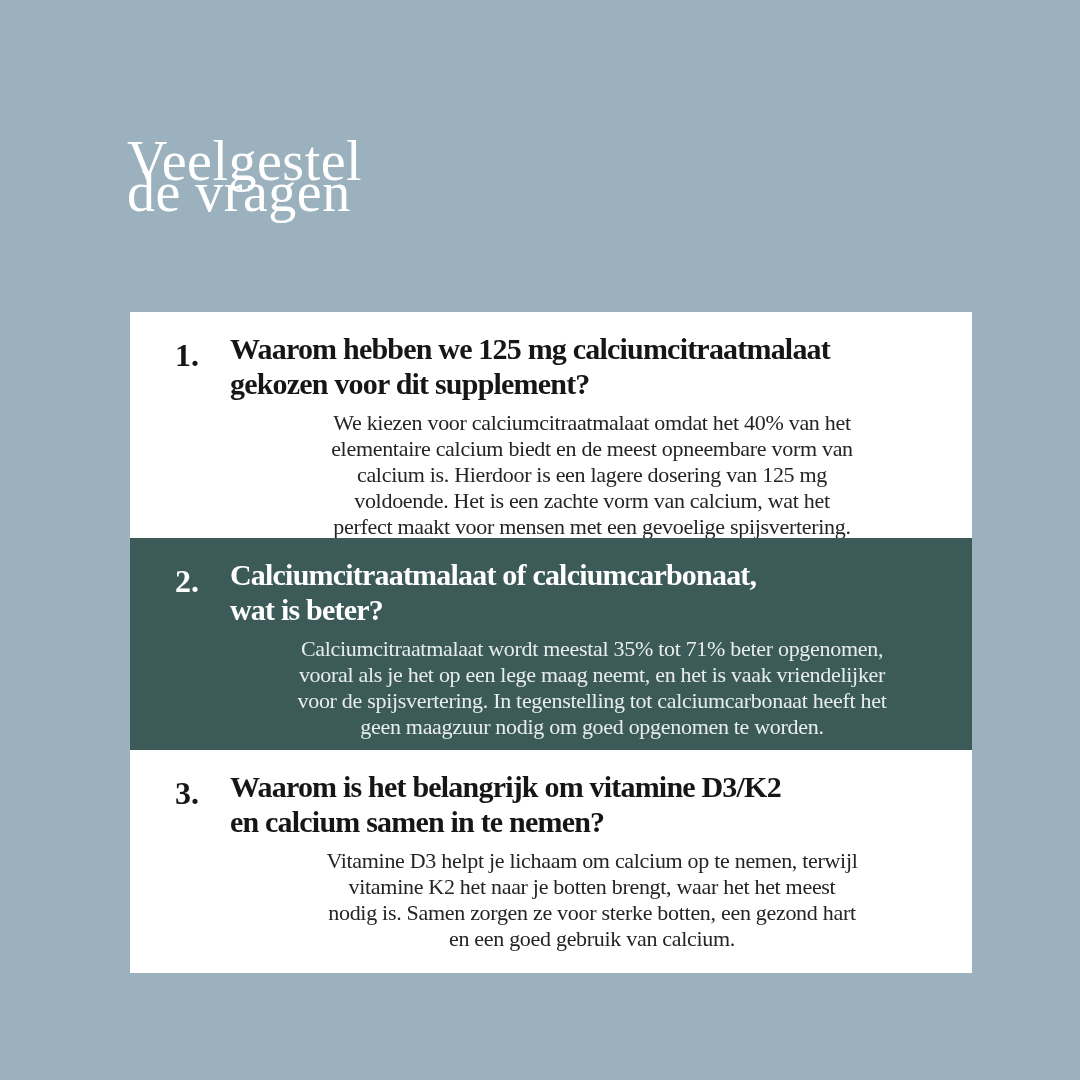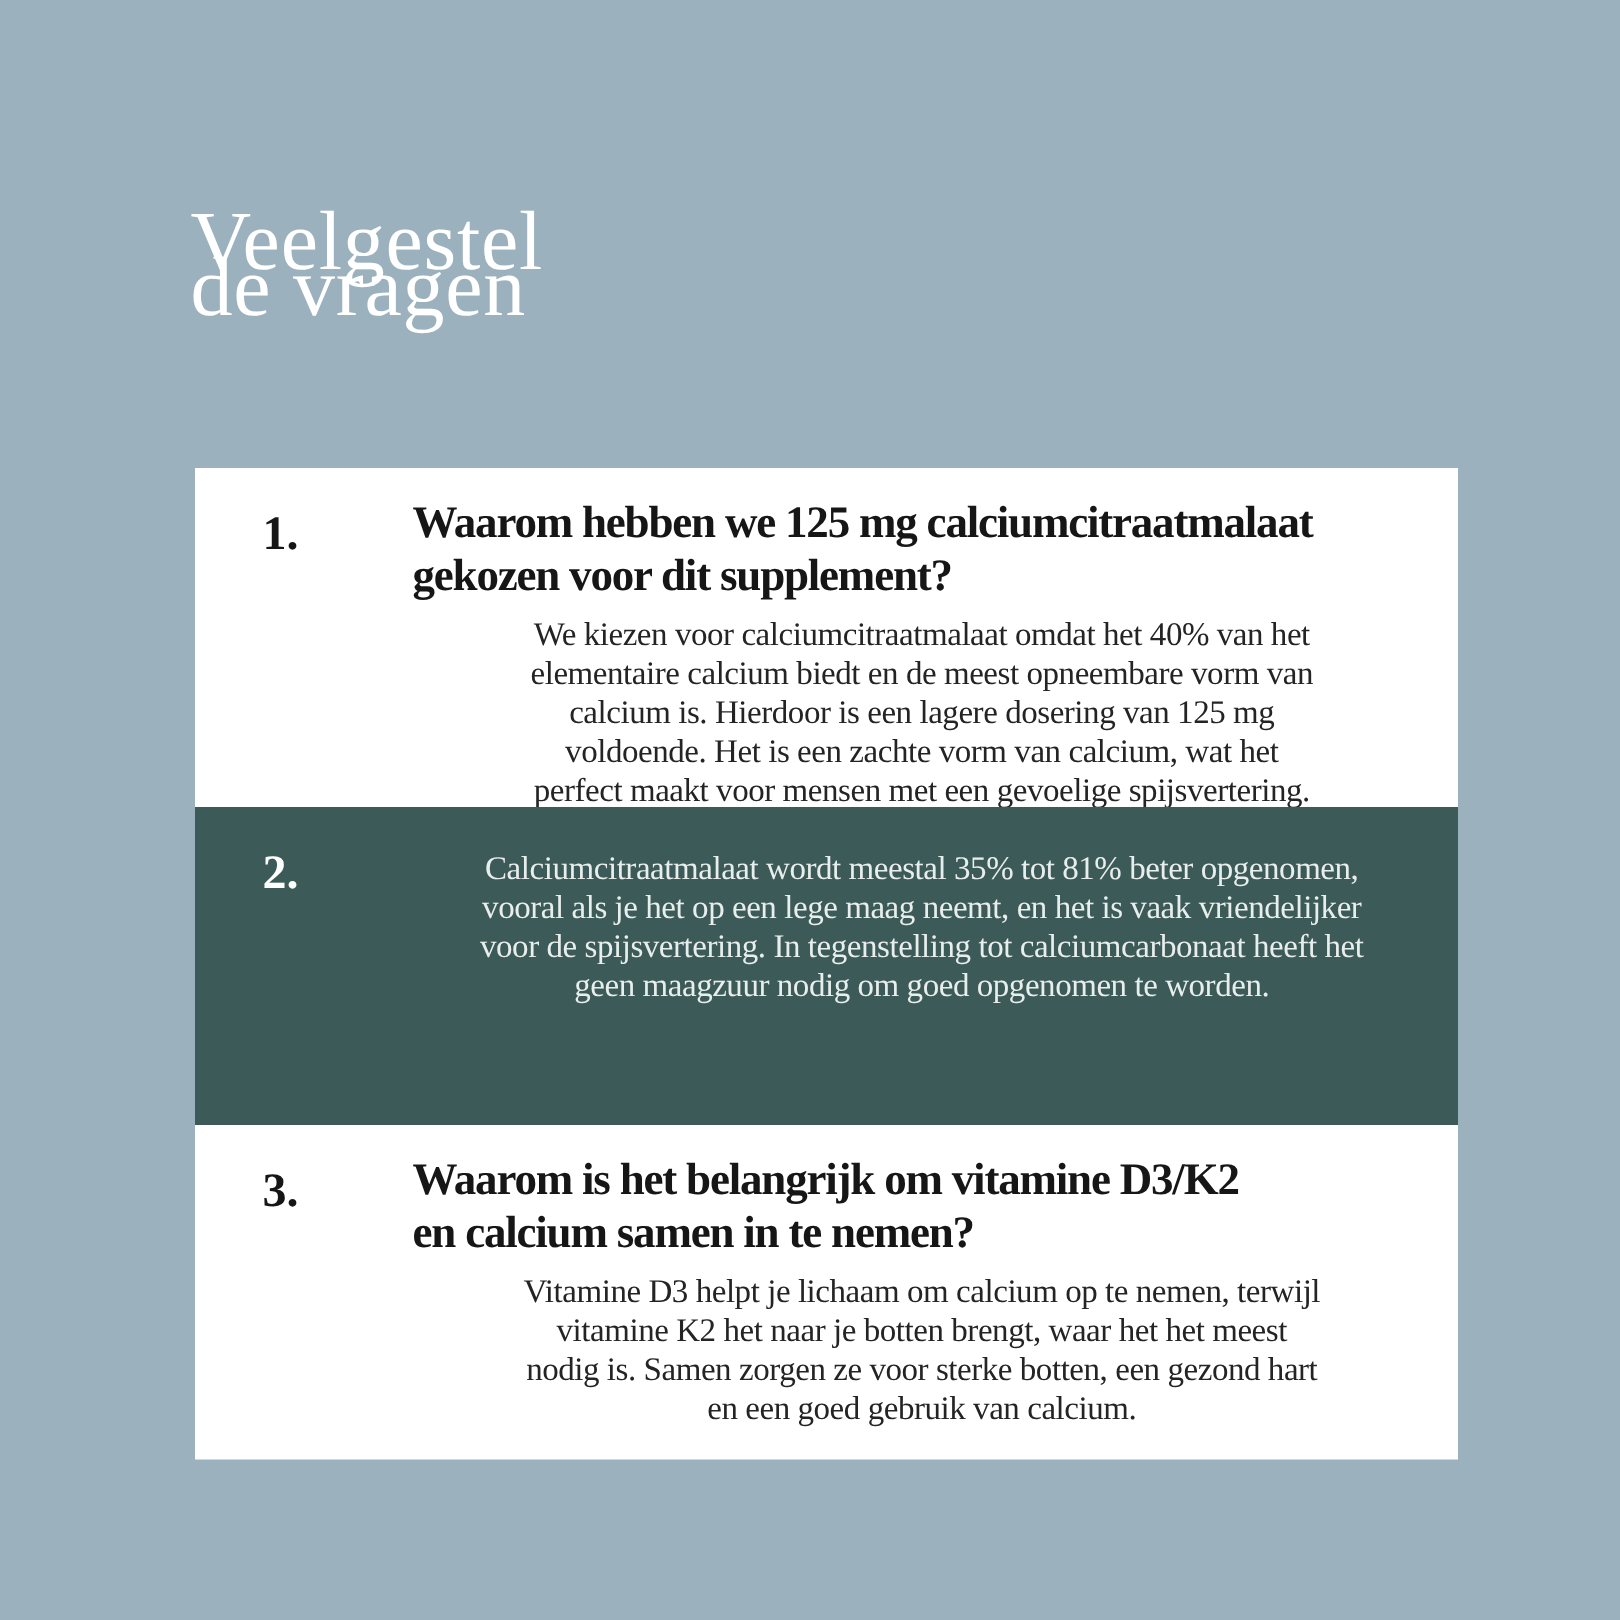--- a/index.html
+++ b/index.html
@@ -44,21 +44,21 @@
   .num {
     flex: 0 0 55px;
     width: 55px;
     margin-top: 8px;
     font-size: 32px;
     font-weight: 700;
     line-height: 1;
     color: var(--q-color, #161616);
   }
   .card.dark .num { color: var(--dark-text, #FFFFFF); }
-  .content { flex: 1 1 auto; min-width: 0; margin-left: 45px; }
+  .content { flex: 1 1 auto; min-width: 0; }
   .question {
     font-size: 30px;
     font-weight: 700;
     line-height: 35px;
     letter-spacing: -0.8px;
     color: var(--q-color, #161616);
     white-space: pre-line;
   }
   .card.dark .question { color: var(--dark-text, #FFFFFF); }
   .answer {
@@ -94,21 +94,23 @@
 elementaire calcium biedt en de meest opneembare vorm van
 calcium is. Hierdoor is een lagere dosering van 125 mg
 voldoende. Het is een zachte vorm van calcium, wat het
 perfect maakt voor mensen met een gevoelige spijsvertering.</p>
       </div>
     </section>
 
     <section class="card dark">
       <div class="num">2.</div>
       <div class="content">
-        <p class="answer">Calciumcitraatmalaat wordt meestal 35% tot 81% beter opgenomen,
+        <h2 class="question">Calciumcitraatmalaat of calciumcarbonaat,
+wat is beter?</h2>
+        <p class="answer">Calciumcitraatmalaat wordt meestal 35% tot 71% beter opgenomen,
 vooral als je het op een lege maag neemt, en het is vaak vriendelijker
 voor de spijsvertering. In tegenstelling tot calciumcarbonaat heeft het
 geen maagzuur nodig om goed opgenomen te worden.</p>
       </div>
     </section>
 
     <section class="card">
       <div class="num">3.</div>
       <div class="content">
         <h2 class="question">Waarom is het belangrijk om vitamine D3/K2

